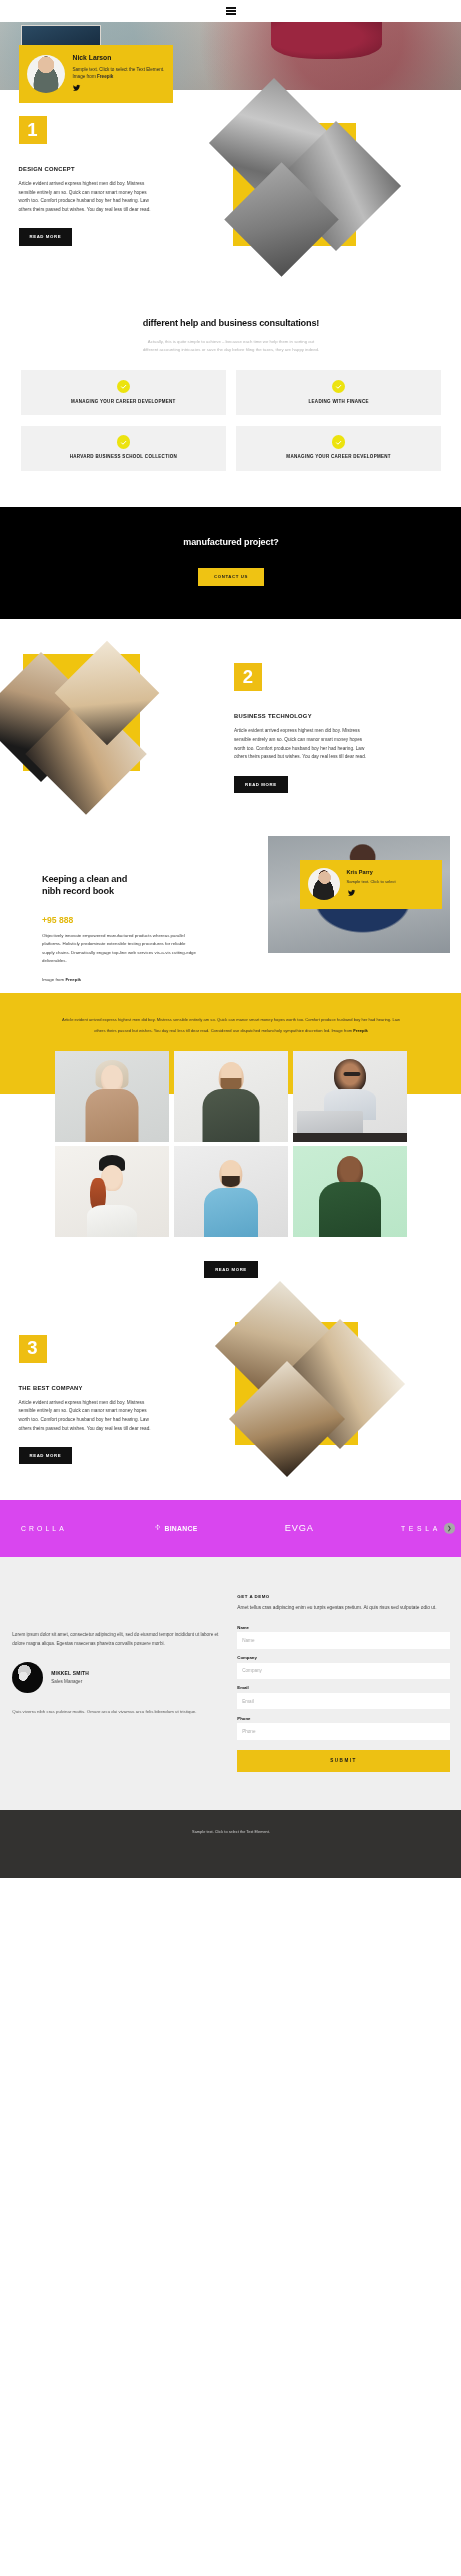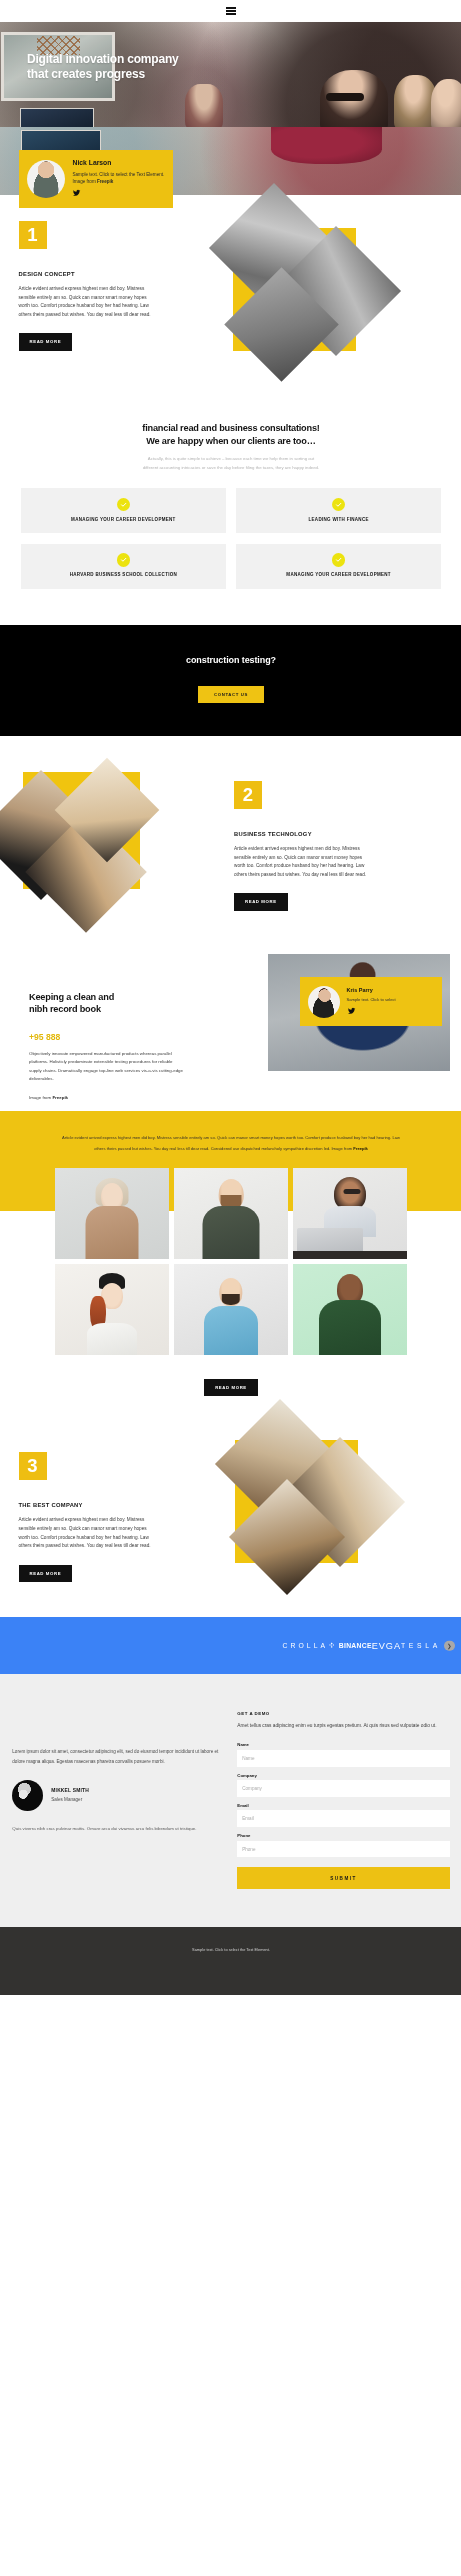--- a/index.html
+++ b/index.html
@@ -222,22 +222,22 @@
   .g3 { background:linear-gradient(160deg,#ececea,#dedede); }
   .g4 { background:linear-gradient(160deg,#f4f2ee,#e7e4df); }
   .g5 { background:linear-gradient(160deg,#eeeeee,#dcdcdc); }
   .g6 { background:linear-gradient(160deg,#c9edd4,#b9e6c7); }
   .person { position:absolute; left:50%; transform:translateX(-50%); }
   .head { border-radius:50% 50% 44% 44%; }
   .torso { border-radius:34% 34% 0 0; }
 
   
   .logos {
-    background:#3b82f6; height:57px;
-    display:flex; align-items:center; justify-content:flex-end;
+    background:#d946ef; height:57px;
+    display:flex; align-items:center; justify-content:space-between;
     position:relative; padding:0 21px;
   }
   .logos .lg { color:#fff; letter-spacing:3.1px; font-size:6.8px; font-weight:400; display:flex; align-items:center; gap:3.1px; }
   .logos .lg.bin { letter-spacing:0.3px; font-weight:700; font-size:6.8px; }
   .logos .lg.evga { letter-spacing:0.9px; font-size:9.2px; font-weight:400; }
   .logos .lg.tesla { letter-spacing:3.7px; font-size:6.8px; }
   .arrow-r {
     position:absolute; right:7.4px; top:50%; transform:translateY(-50%);
     width:10.5px; height:10.5px; border-radius:50%; background:#a8a8a8;
     display:flex; align-items:center; justify-content:center;
@@ -289,37 +289,20 @@
 <div class="page">
 
   <div class="nav">
     <div class="burger">
       <span></span>
         <span></span>
         <span></span>
     </div>
   </div>
 
-  <div class="hero">
-    <div class="hero-photo">
-      <div class="bg"></div>
-      <div class="win"></div>
-      <div class="lattice"></div>
-      <div class="laptop"></div>
-      <div class="p1"></div>
-      <div class="p2"></div>
-        <div class="glasses"></div>
-      <div class="p3"></div>
-      <div class="p4"></div>
-    </div>
-    <div class="hero-title">
-      <div>Digital innovation company</div>
-      <div>that creates progress</div>
-    </div>
-  </div>
 
   <div class="hero-card-wrap">
     <div class="hero-card-photo">
       <div class="lap2"></div>
         <div class="hand"></div>
     </div>
     <div class="hero-card">
       <div class="av"></div>
       <div class="info">
         <div class="nm">Nick Larson</div>
@@ -345,22 +328,21 @@
            background:linear-gradient(150deg,#9a9a9a,#c8c8c8 35%,#6d6d6d 75%,#8f8f8f 100%);"></div>
       <div class="diamond-img" style="left:87px; top:36px; width:92px; height:92px;
            background:linear-gradient(200deg,#6f6f6f,#bdbdbd 40%,#5a5a5a 100%);"></div>
       <div class="diamond-img" style="left:38px; top:75px; width:81px; height:81px;
            background:linear-gradient(120deg,#a6a6a6,#7b7b7b 55%,#4f4f4f 100%);"></div>
     </div>
   </div>
 
   <div style="padding:4.9px 21px 0;">
     <div class="center-head">
-      <div>financial read and business consultations!</div>
-      <div>We are happy when our clients are too…</div>
+      <div>different help and business consultations!</div>
     </div>
     <div class="center-sub">
       <div>Actually, this is quite simple to achieve – because each time we help them in sorting out</div>
       <div>different accounting intricacies or save the day before filing the taxes, they are happy indeed.</div>
     </div>
     <div class="fgrid" style="margin-top:16px;">
       <div class="fbox">
         <div class="check">
             <svg viewBox="0 0 24 24">
               <path fill="none" stroke="#fff" stroke-width="3.2" stroke-linecap="round" stroke-linejoin="round" d="M5 12.5l4.5 4.5L19 7.5"></path>
@@ -391,21 +373,21 @@
             </svg>
           </div>
         <div class="lbl">MANAGING YOUR CAREER DEVELOPMENT</div>
       </div>
     </div>
   </div>
 
   <div style="height:36px;"></div>
   <div class="cta-black">
     <h2>
-      <div>construction testing?</div>
+      <div>manufactured project?</div>
     </h2>
     <button class="btn-yellow">CONTACT US</button>
   </div>
 
   <div class="sec" style="height:209px; margin-top:8.6px;">
     <div class="diamond-wrap" style="left:6.2px; top:16px; width:203px; height:179px;">
       <div class="diamond-yellow" style="left:17px; top:11px; width:117px; height:117px;"></div>
       <div class="diamond-img" style="left:-11px; top:28px; width:92px; height:92px;
            background:linear-gradient(150deg,#d9c7ae,#b79a79 35%,#1a1a1a 78%);"></div>
       <div class="diamond-img" style="left:37px; top:68px; width:86px; height:86px;
@@ -426,21 +408,21 @@
     <div class="kp-card">
       <div class="av"></div>
       <div>
         <div class="nm">Kris Parry</div>
         <div class="sub">Sample text. Click to select</div>
         <svg class="tw" viewBox="0 0 24 24">
             <path fill="#111" d="M23 4.9a9 9 0 0 1-2.6.7 4.5 4.5 0 0 0 2-2.5 9 9 0 0 1-2.9 1.1 4.5 4.5 0 0 0-7.7 4.1A12.8 12.8 0 0 1 2.5 3.6a4.5 4.5 0 0 0 1.4 6 4.5 4.5 0 0 1-2-.6 4.5 4.5 0 0 0 3.6 4.4 4.5 4.5 0 0 1-2 .1 4.5 4.5 0 0 0 4.2 3.1A9 9 0 0 1 1 18.5a12.7 12.7 0 0 0 6.9 2c8.3 0 12.8-6.9 12.8-12.8v-.6A9 9 0 0 0 23 4.9z"></path>
           </svg>
       </div>
     </div>
-    <div style="position:absolute; left:29px; top:38px; width:154px;">
+    <div style="position:absolute; left:42px; top:38px; width:154px;">
       <div class="rb-h">
         <div>Keeping a clean and</div>
         <div>nibh record book</div>
       </div>
       <div class="rb-num" style="margin-top:17px;">+95 888</div>
       <div class="rb-p" style="margin-top:7.4px;">Objectively innovate empowered manufactured products whereas parallel platforms. Holisticly predominate extensible testing procedures for reliable supply chains. Dramatically engage top-line web services vis-a-vis cutting-edge deliverables.</div>
       <div class="rb-p" style="margin-top:10.5px;"><span>Image from </span><b>Freepik</b></div>
     </div>
   </div>
 

